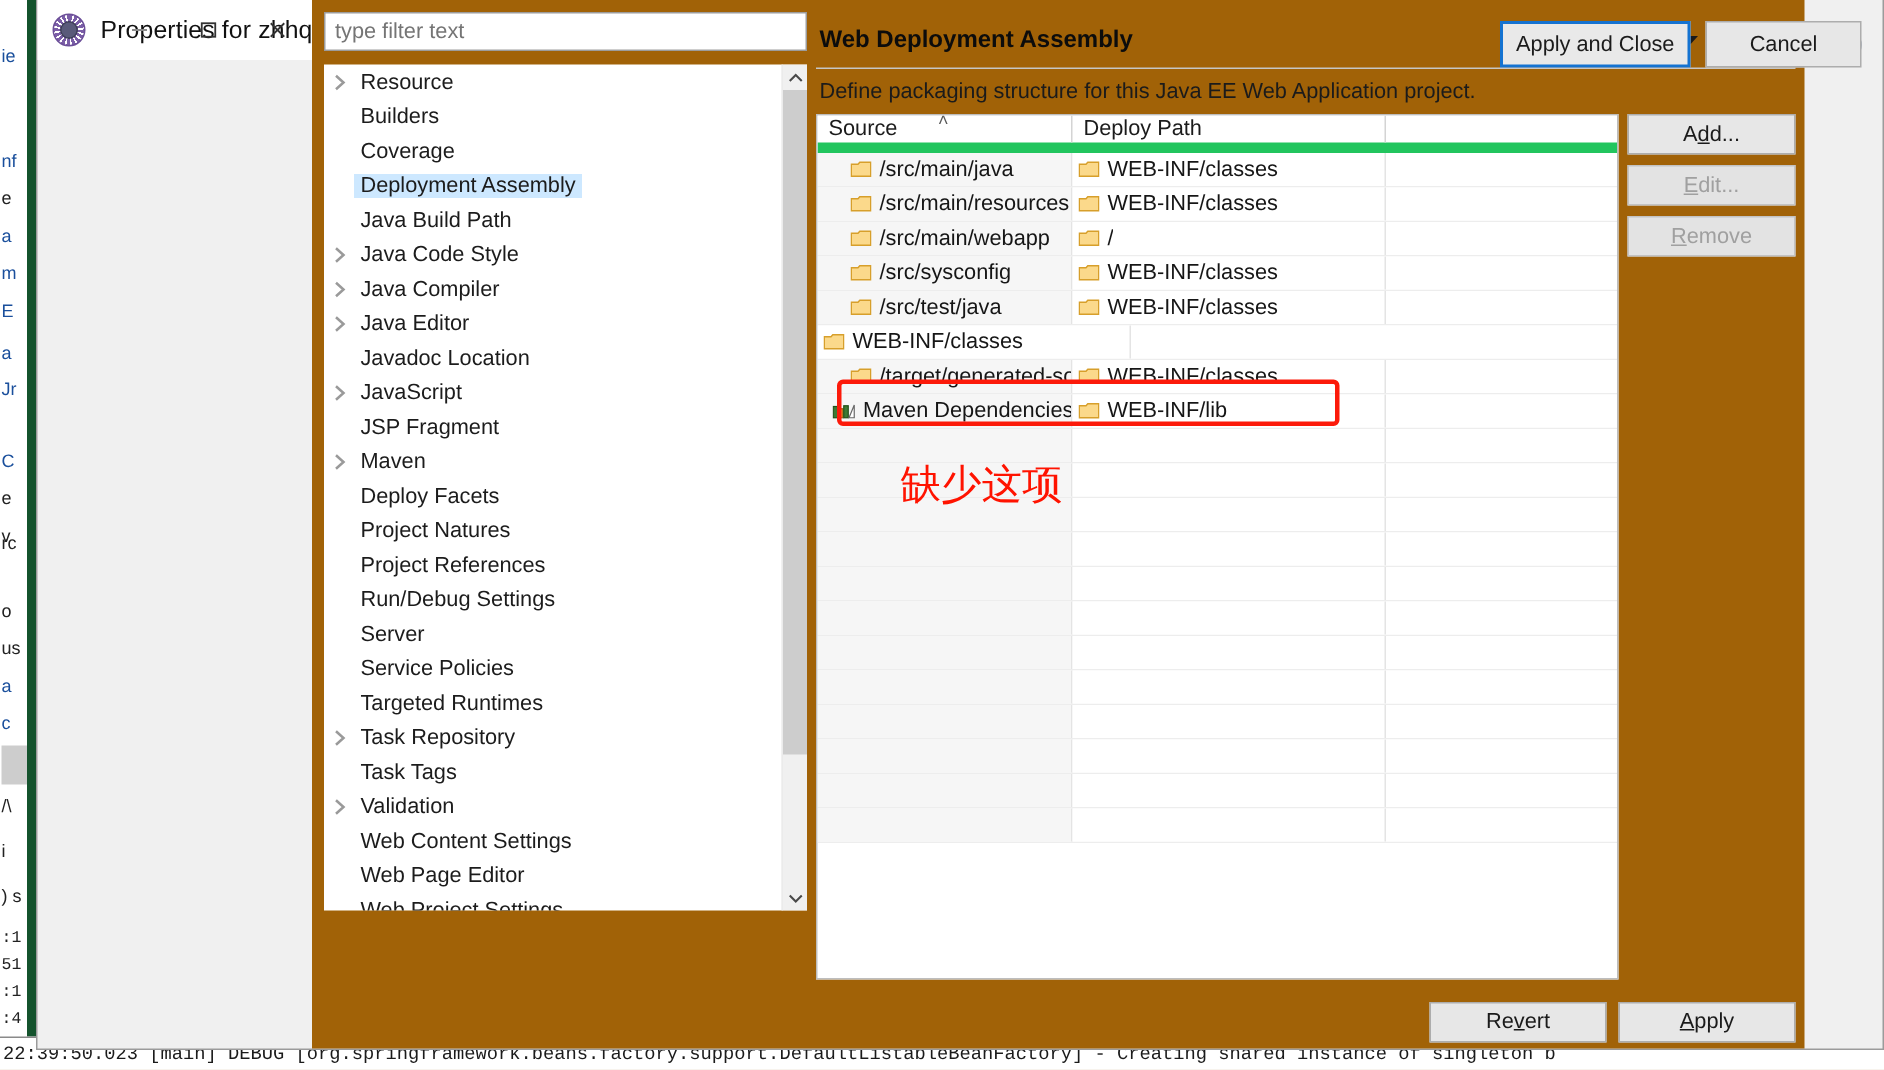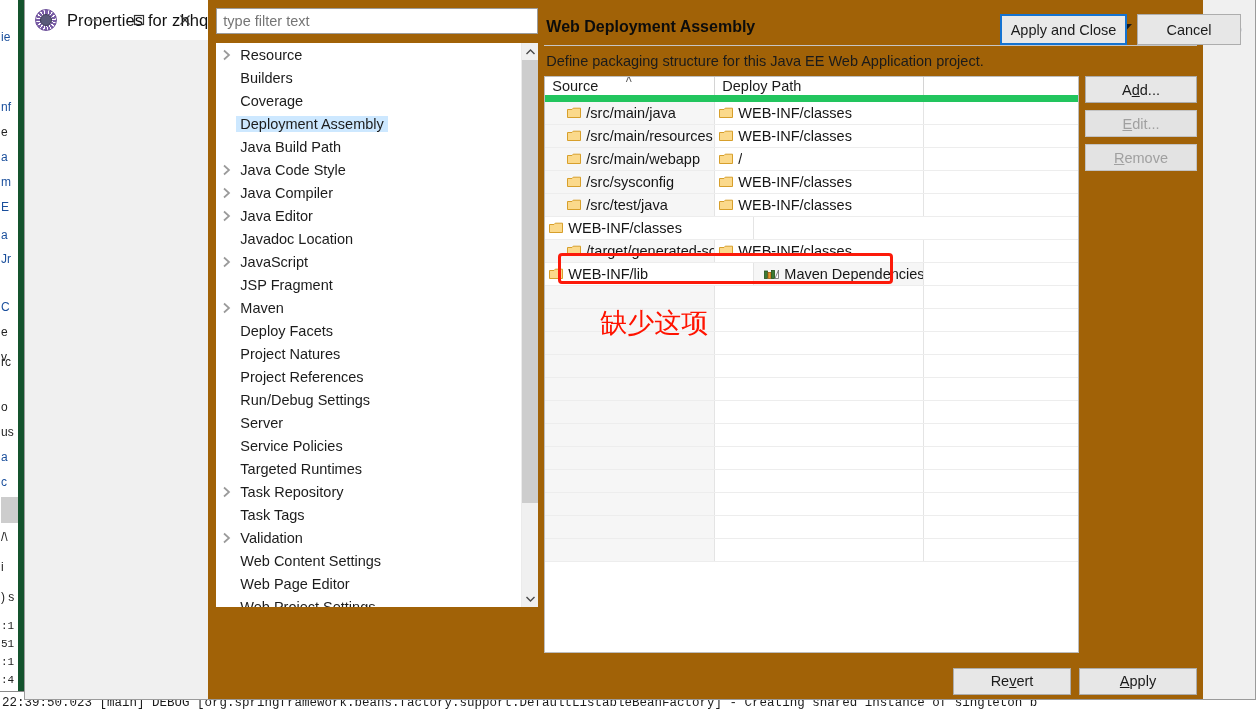--- a/index.html
+++ b/index.html
@@ -628,38 +628,38 @@
                   <span class="folder-ico">
                     <svg width="14" height="12" viewBox="0 0 14 12">
                       <path d="M0.5,2.5 L5,2.5 L6.2,1.2 L13.5,1.2 L13.5,10.5 L0.5,10.5 Z" fill="#fbd98b" stroke="#d79f2b" stroke-width="1"></path>
                     </svg>
                   </span>
                   <span class="cell-text">WEB-INF/classes</span>
                 </div>
                 <div class="td c3"></div>
               </div>
               <div class="trow">
-                <div class="td c2">
-                  <span class="folder-ico">
-                    <svg width="14" height="12" viewBox="0 0 14 12">
-                      <path d="M0.5,2.5 L5,2.5 L6.2,1.2 L13.5,1.2 L13.5,10.5 L0.5,10.5 Z" fill="#fbd98b" stroke="#d79f2b" stroke-width="1"></path>
-                    </svg>
-                  </span>
-                  <span class="cell-text">WEB-INF/lib</span>
-                </div>
                 <div class="td c1" style="padding-left: 10px;">
                   <span class="books-ico">
                     <svg width="15" height="13" viewBox="0 0 15 13">
                       <rect x="0.5" y="3" width="3" height="7.5" fill="#3c7a34" stroke="#235018" stroke-width="0.8"></rect>
                       <rect x="4" y="4.5" width="3" height="6" fill="#e8922c" stroke="#9c5c10" stroke-width="0.8"></rect>
                       <rect x="7.5" y="2.5" width="3" height="8" fill="#3c7a34" stroke="#235018" stroke-width="0.8"></rect>
                       <path d="M11,10.5 L14.5,2 L14.5,10.5 Z" fill="#ffffff" stroke="#6a6a6a" stroke-width="0.8"></path>
                     </svg>
                   </span>
                   <span class="cell-text">Maven Dependencies</span>
+                </div>
+                <div class="td c2">
+                  <span class="folder-ico">
+                    <svg width="14" height="12" viewBox="0 0 14 12">
+                      <path d="M0.5,2.5 L5,2.5 L6.2,1.2 L13.5,1.2 L13.5,10.5 L0.5,10.5 Z" fill="#fbd98b" stroke="#d79f2b" stroke-width="1"></path>
+                    </svg>
+                  </span>
+                  <span class="cell-text">WEB-INF/lib</span>
                 </div>
                 <div class="td c3"></div>
               </div>
               <div class="trow">
                 <div class="td c1"></div>
                 <div class="td c2"></div>
                 <div class="td c3"></div>
               </div>
               <div class="trow">
                 <div class="td c1"></div>

